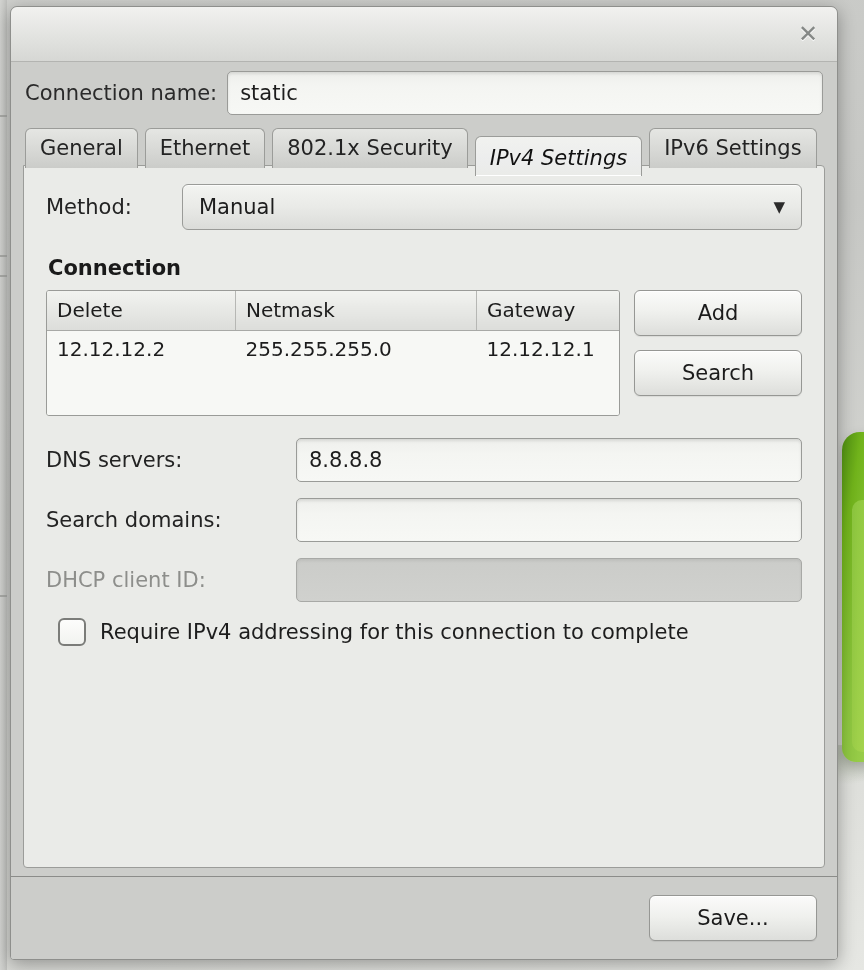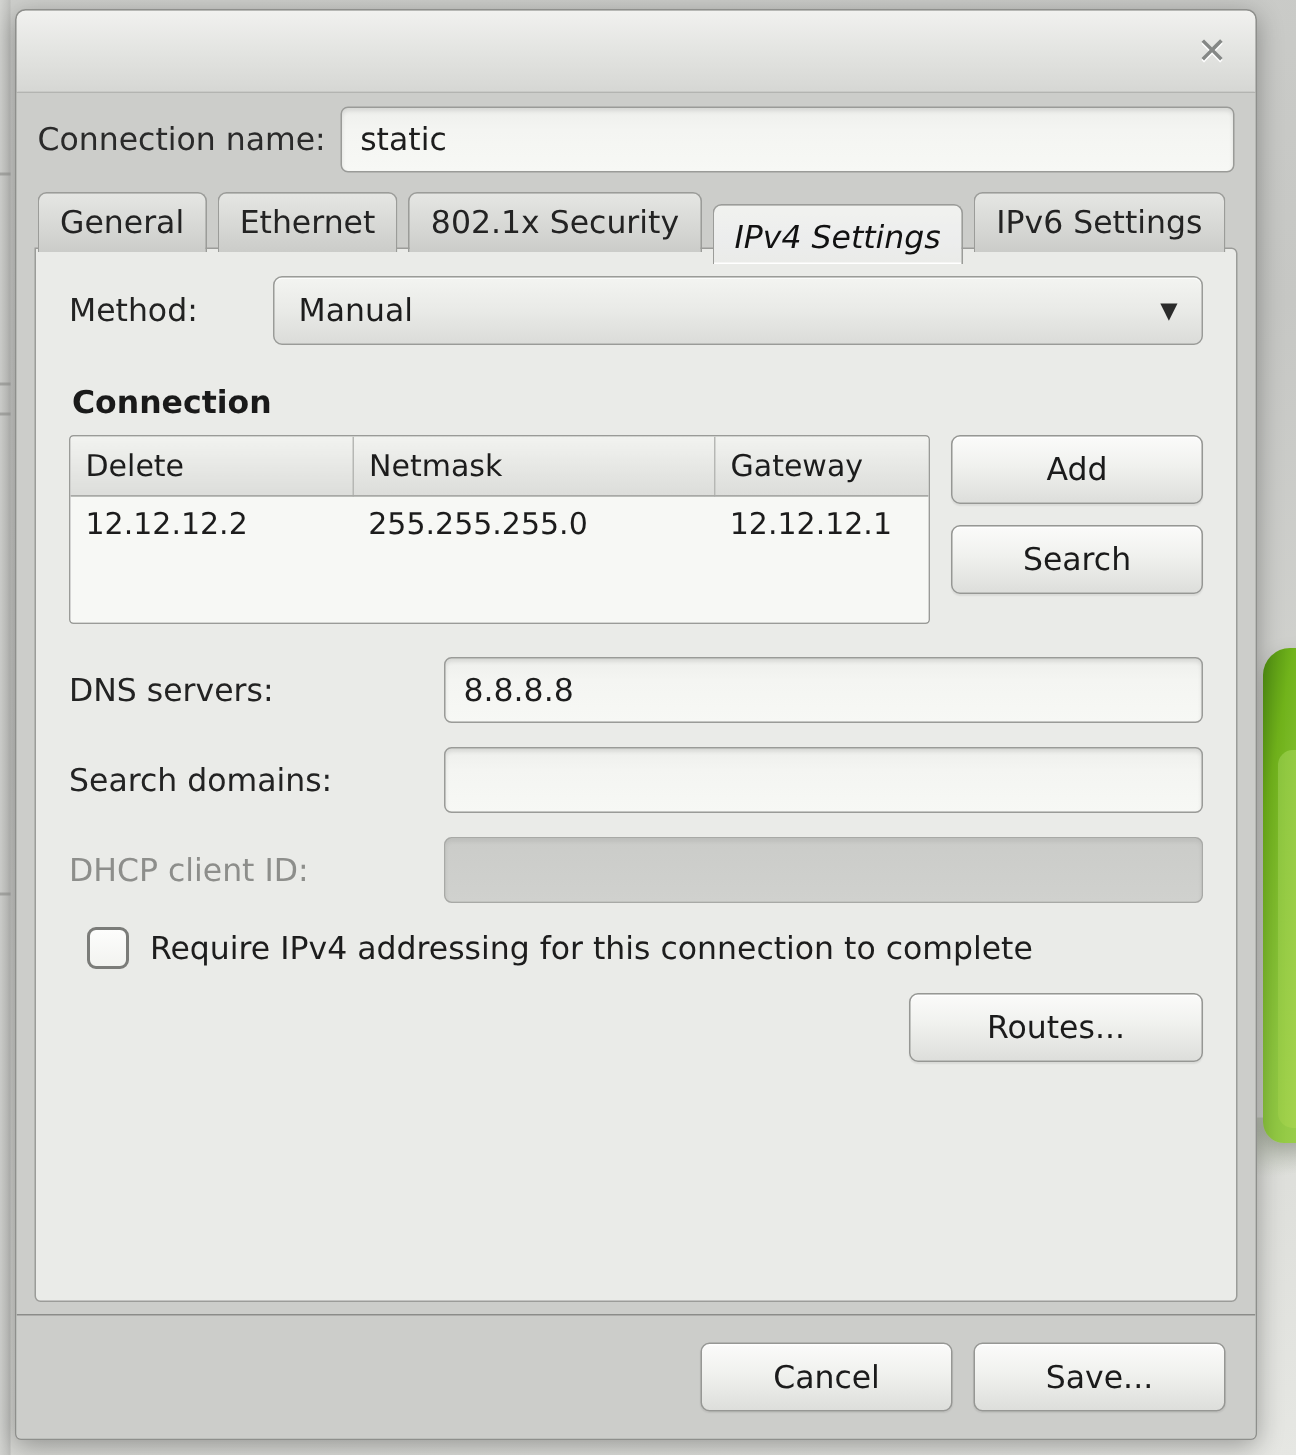--- a/index.html
+++ b/index.html
@@ -434,27 +434,23 @@
           <div class="field-row">
             <div class="field-label disabled">DHCP client ID:</div>
             <div class="entry disabled" placeholder=""></div>
           </div>
 
           <div class="check-row">
             <div class="checkbox"></div>
             <div class="check-label">Require IPv4 addressing for this connection to complete</div>
           </div>
 
-          <div class="routes-row">
-            <div class="btn routes-btn">Routes...</div>
-          </div>
 
         </div>
       </div>
 
       <div class="action-area">
-        <div class="btn">Cancel</div>
         <div class="btn">Save...</div>
       </div>
 
     </div>
   </div>
 </div>
 
 </body></html>

